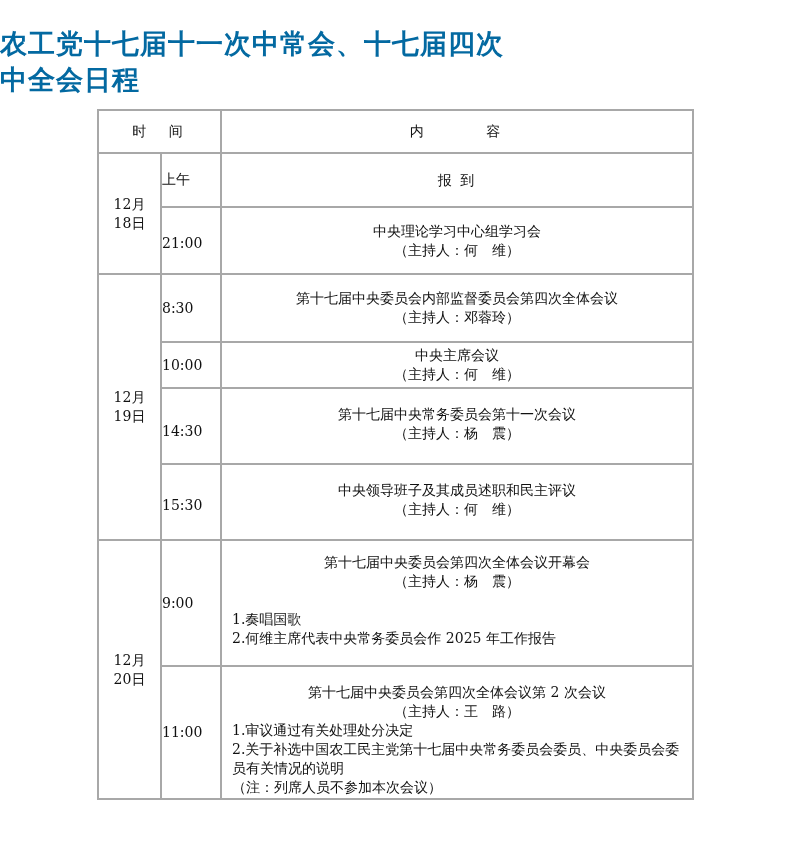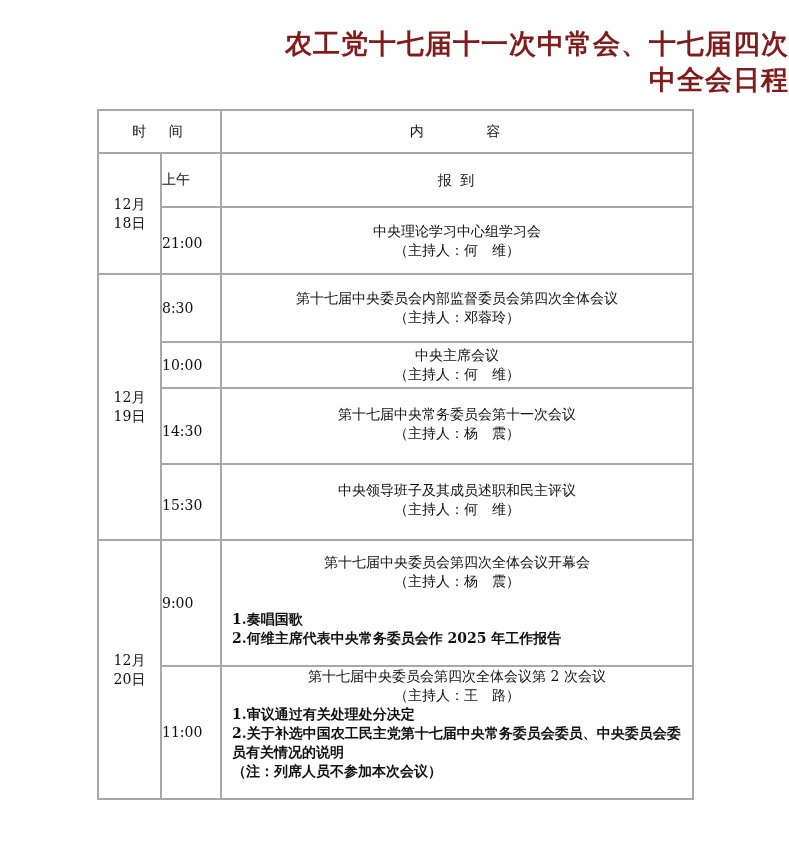--- a/index.html
+++ b/index.html
@@ -1,34 +1,34 @@
 <!DOCTYPE html>
 <html><head>
 <meta charset="utf-8">
 <style>
   html, body { margin: 0; padding: 0; background: #ffffff; }
   body { width: 789px; height: 861px; position: relative; overflow: hidden;
          font-family: "DejaVu Serif", "Liberation Serif", serif; color: #111; }
-  .title { position: absolute; left: 0; width: 789px; text-align: right;
+  .title { position: absolute; left: 0; width: 789px; text-align: left;
            font-family: Liberation Sans, sans-serif; font-weight: bold; font-size: 27px;
-           letter-spacing: 1px; color: #7f1d1d; }
+           letter-spacing: 1px; color: #0369a1; }
   .title.l1 { top: 26px; }
   .title.l2 { top: 62px; }
   table.sched { position: absolute; left: 97px; top: 109px; width: 595px;
                 border-collapse: collapse; table-layout: fixed; }
   table.sched td { border: 2px solid #a8a8a8; padding: 0; vertical-align: middle;
                    font-size: 14px; line-height: 19px; }
   .hdr { text-align: center; font-size: 16px; letter-spacing: 4px; }
   .hdr-time { word-spacing: 10px; }
   .hdr-content { word-spacing: 50px; }
   .date { text-align: center; font-size: 14px; line-height: 24px; }
   .time { font-size: 14px; }
   .content { text-align: center; font-size: 14px; }
   .content .line { display: block; }
-  .content .items { text-align: left; padding-left: 10px; padding-right: 4px; font-weight: bold; }
+  .content .items { text-align: left; padding-left: 10px; padding-right: 4px; }
   .content .items span { display: block; }
   .gap { display: block; height: 19px; }
 </style>
 </head>
 <body>
 
 <div class="title l1">农工党十七届十一次中常会、十七届四次</div>
 <div class="title l2">中全会日程</div>
 
 <table class="sched">
@@ -105,21 +105,21 @@
       <span class="line">（主持人：杨　震）</span>
       <span class="gap"></span>
       <div class="items">
         <span>1.奏唱国歌</span>
         <span>2.何维主席代表中央常务委员会作 2025 年工作报告</span>
       </div>
     </td>
   </tr>
   <tr style="height:133px">
     <td class="time">11:00</td>
-    <td class="content" style="vertical-align:top;padding-top:0">
+    <td class="content" style="vertical-align:top;padding-top:16px">
       <span class="line">第十七届中央委员会第四次全体会议第 2 次会议</span>
       <span class="line">（主持人：王　路）</span>
       <div class="items">
         <span>1.审议通过有关处理处分决定</span>
         <span>2.关于补选中国农工民主党第十七届中央常务委员会委员、中央委员会委员有关情况的说明</span>
         <span>（注：列席人员不参加本次会议）</span>
       </div>
     </td>
   </tr>
 </tbody>

